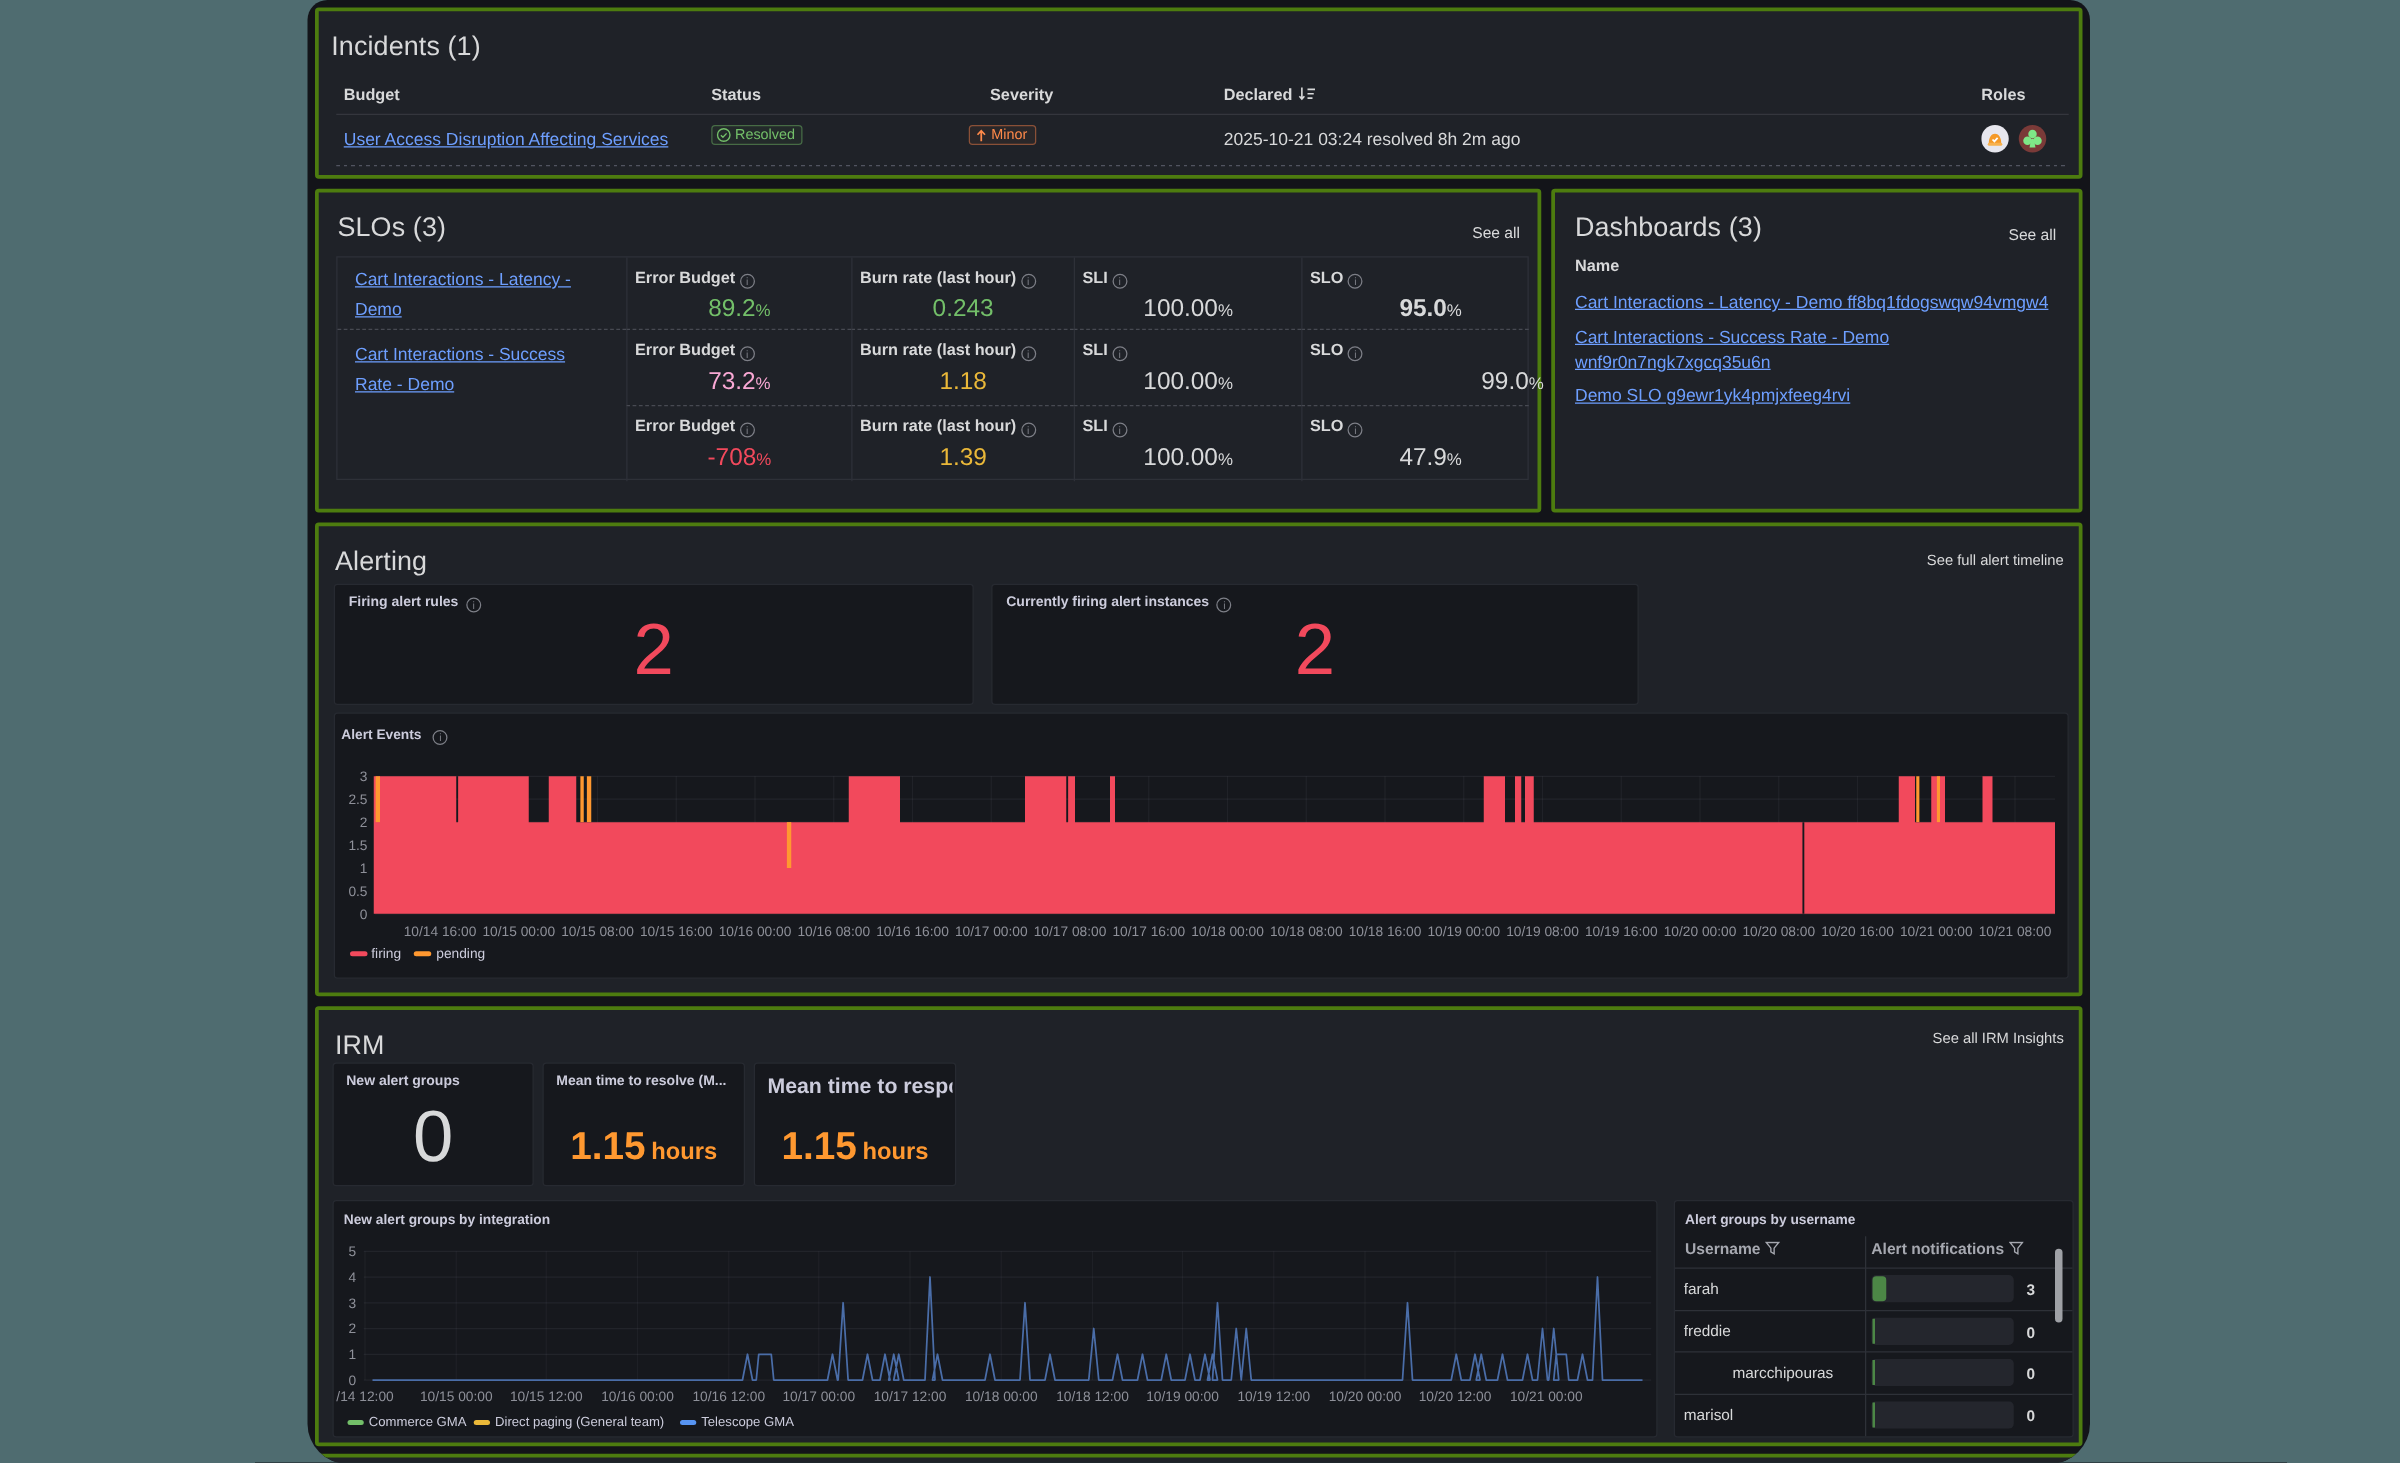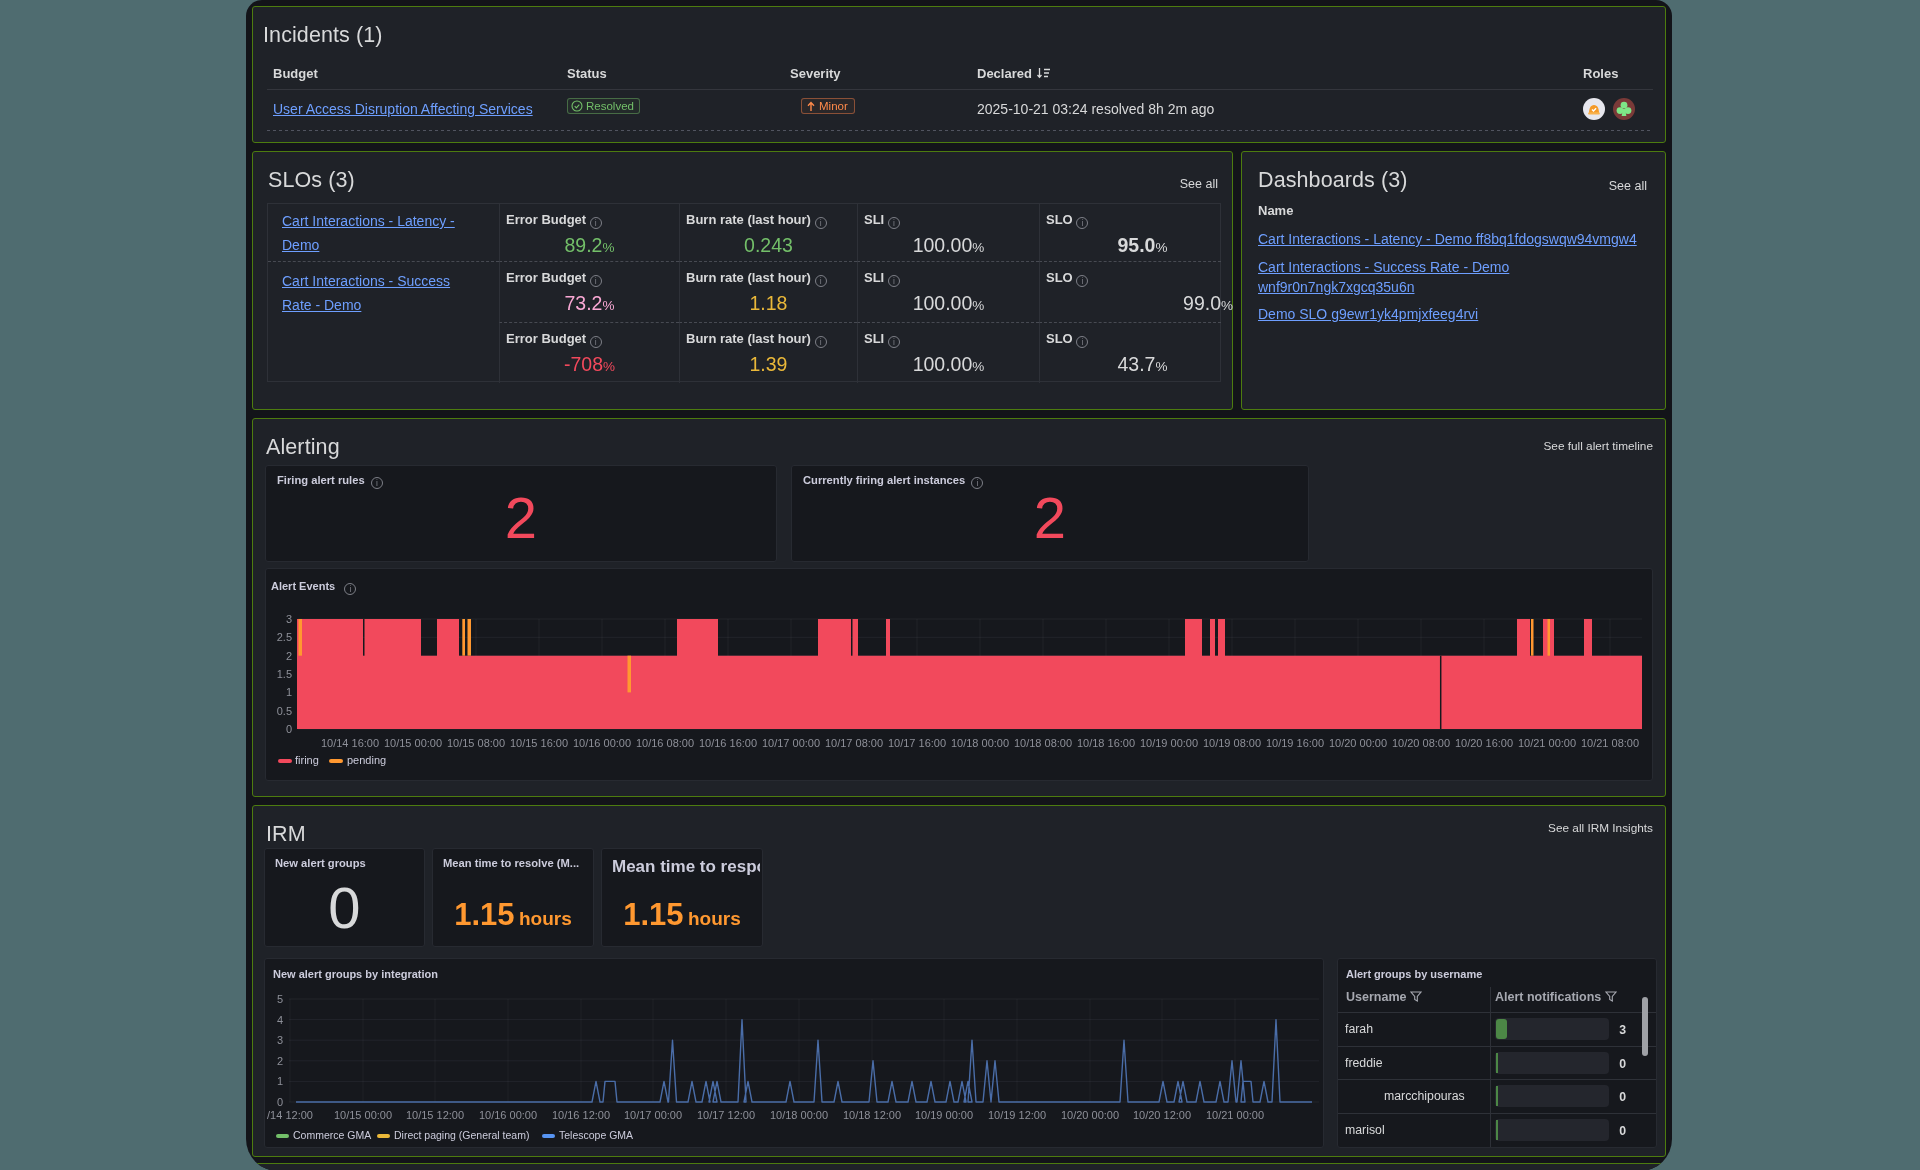--- a/index.html
+++ b/index.html
@@ -1,19 +1,19 @@
 <!DOCTYPE html>
 <html><head>
 <meta charset="utf-8">
 <style>
 * { margin:0; padding:0; box-sizing:border-box; }
 html,body { width:1920px; height:1170px; overflow:hidden; }
 body { background:#4f6c70; font-family:"Liberation Sans", sans-serif; position:relative; }
 .wrap { position:absolute; left:246px; top:0; width:1426px; height:1171px; background:#131419; border-radius:16px 16px 32px 32px; overflow:hidden; }
-.sec { position:absolute; background:#1f2228; border:1px solid #4d7c0f; border-radius:3px; }
+.sec { position:absolute; background:#1f2228; border:3px solid #4d7c0f; border-radius:3px; }
 .sub { position:absolute; background:#16181d; border:1px solid #272a31; border-radius:3px; }
 .title { position:absolute; color:#d8d9da; font-size:21.5px; font-weight:400; letter-spacing:0.1px; }
 .seelink { position:absolute; color:#d8d9da; font-size:12.5px; font-weight:400; }
 a.lnk { color:#6e9fff; text-decoration:underline; }
 .hdr { color:#d8d9da; font-size:13px; font-weight:700; }
 .info { display:inline-block; width:12px; height:12px; border:1px solid #7d7f87; border-radius:50%; color:#7d7f87; font-size:8.5px; line-height:10px; text-align:center; vertical-align:-2px; font-weight:400; }
 .lbl { color:#ccccdc; font-size:11px; font-weight:700; }
 </style>
 </head>
 <body>
@@ -34,21 +34,21 @@
   <div style="position:absolute; left:14px; top:82px; width:1386px; border-top:1px solid #34363d;"></div>
   <div style="position:absolute; left:14px; top:83px; width:1386px; height:40px;">
     <a class="lnk" style="position:absolute; left:6px; top:11px; font-size:14px;">User Access Disruption Affecting Services</a>
     <span id="pill-res" style="position:absolute; left:300px; top:8px;"><span style="display:inline-flex; align-items:center; gap:3px; border:1px solid rgba(115,191,105,0.45); border-radius:3px; padding:1px 5px 1px 3px; background:rgba(115,191,105,0.05);">
             <svg width="12" height="12" viewBox="0 0 13 13">
               <circle cx="6.5" cy="6.5" r="5.4" fill="none" stroke="#73bf69" stroke-width="1.2"></circle>
               <path d="M4 6.7l1.8 1.8 3.2-3.4" fill="none" stroke="#73bf69" stroke-width="1.2"></path>
             </svg>
             <span style="color:#73bf69; font-size:11.5px; font-weight:400;">Resolved</span>
           </span></span>
-    <span id="pill-min" style="position:absolute; left:534px; top:8px;"><span style="display:inline-flex; align-items:center; gap:3px; border:1px solid rgba(255,134,74,0.45); border-radius:3px; padding:1px 6px 1px 4px; background:rgba(255,134,74,0.05);">
+    <span id="pill-min" style="position:absolute; left:506px; top:8px;"><span style="display:inline-flex; align-items:center; gap:3px; border:1px solid rgba(255,134,74,0.45); border-radius:3px; padding:1px 6px 1px 4px; background:rgba(255,134,74,0.05);">
             <svg width="10" height="12" viewBox="0 0 10 12">
               <path d="M5 11V3.2M2 5.8L5 2.6l3 3.2" fill="none" stroke="#ff8a4a" stroke-width="1.4"></path>
             </svg>
             <span style="color:#ff8a4a; font-size:11.5px; font-weight:400;">Minor</span>
           </span></span>
     <span style="position:absolute; left:710px; top:11px; font-size:14px; color:#d8d9da;">2025-10-21 03:24 resolved 8h 2m ago</span>
     <span id="avatars" style="position:absolute; left:1316px; top:7px;"><svg width="56" height="24" viewBox="0 0 56 24">
             <circle cx="11" cy="12" r="11" fill="#e7e7ee"></circle>
             <path d="M6 16c0-4.4 1.6-8 5-8s5 3.6 5 8z" fill="#f59a28"></path>
             <rect x="5.2" y="15.2" width="11.6" height="2.4" rx="1.2" fill="#f8b24e"></rect>
@@ -114,21 +114,21 @@
 <div style="position:absolute; left:411px; top:118px; width:178px; height:61px; border-left:1px solid #2e3138; border-top:1px dashed #474a52;">
 <div style="position:absolute; left:6px; top:8px; color:#d8d9da; font-size:13px; font-weight:700;">Burn rate (last hour)&nbsp;<span class="info">i</span></div>
 <div style="position:absolute; left:0; top:30px; width:100%; text-align:center; color:#eab839;"><span style="font-size:19.5px; font-weight:400;">1.39</span></div>
 </div>
 <div style="position:absolute; left:589px; top:118px; width:182px; height:61px; border-left:1px solid #2e3138; border-top:1px dashed #474a52;">
 <div style="position:absolute; left:6px; top:8px; color:#d8d9da; font-size:13px; font-weight:700;">SLI&nbsp;<span class="info">i</span></div>
 <div style="position:absolute; left:0; top:30px; width:100%; text-align:center; color:#d8d9da;"><span style="font-size:19.5px; font-weight:400;">100.00</span><span style="font-size:13.5px; font-weight:400;">%</span></div>
 </div>
 <div style="position:absolute; left:771px; top:118px; width:182px; height:61px; border-left:1px solid #2e3138; border-top:1px dashed #474a52;">
 <div style="position:absolute; left:6px; top:8px; color:#d8d9da; font-size:13px; font-weight:700;">SLO&nbsp;<span class="info">i</span></div>
-<div style="position:absolute; left:12px; top:30px; width:100%; text-align:center; color:#d8d9da;"><span style="font-size:19.5px; font-weight:400;">43.7</span><span style="font-size:13.5px; font-weight:400;">%</span></div>
+<div style="position:absolute; left:12px; top:30px; width:100%; text-align:center; color:#d8d9da;"><span style="font-size:19.5px; font-weight:400;">47.9</span><span style="font-size:13.5px; font-weight:400;">%</span></div>
 </div>
       </div>
 </div>
 
 <div class="sec" id="dash" style="left:995px; top:151px; width:425px; height:259px;">
   <div class="title" style="left:16px; top:16px;">Dashboards (3)</div>
   <div class="seelink" style="right:18px; top:27px;">See all</div>
   <div class="hdr" style="position:absolute; left:16px; top:51px;">Name</div>
   <div style="position:absolute; left:16px; top:77px; width:395px; font-size:14px; line-height:20px;">
     <a class="lnk">Cart Interactions - Latency - Demo ff8bq1fdogswqw94vmgw4</a>

